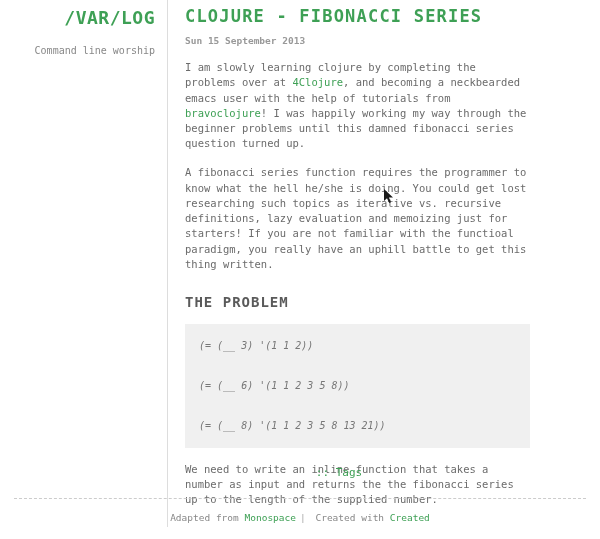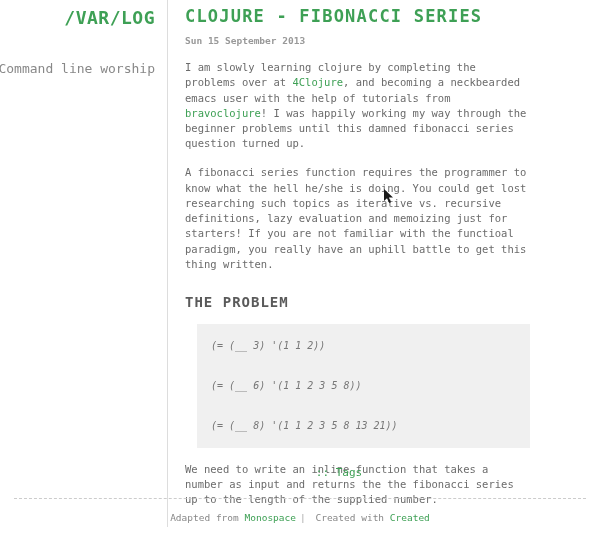--- a/index.html
+++ b/index.html
@@ -39,24 +39,23 @@
     font-weight: bold;
     color: #3ea055;
     letter-spacing: 0.5px;
     text-decoration: none;
     white-space: nowrap;
   }
   .site-tagline {
     position: absolute;
     right: 12px;
     top: 45px;
-    font-size: 13px;
+    font-size: 10px;
     color: #888888;
     white-space: nowrap;
-    margin-top: 16px;
   }
 
   
   .content {
     position: absolute;
     left: 185px;
     top: 0;
     width: 345px;
   }
   h1.post-title {
@@ -85,21 +84,21 @@
     text-decoration: none;
   }
   h2.section {
     margin: 22px 0 0 0;
     font-size: 14px;
     font-weight: bold;
     color: #5a5a5a;
     letter-spacing: 1px;
   }
   pre.code {
-    margin: 14px 0 0 12px;
+    margin: 14px 0 0 0;
     background: #f0f0f0;
     padding: 12px 14px;
     font-size: 10px;
     line-height: 2.0;
     color: #777777;
     font-family: "DejaVu Sans Mono", "Liberation Mono", monospace;
     white-space: pre;
     font-style: italic;
   }
 

